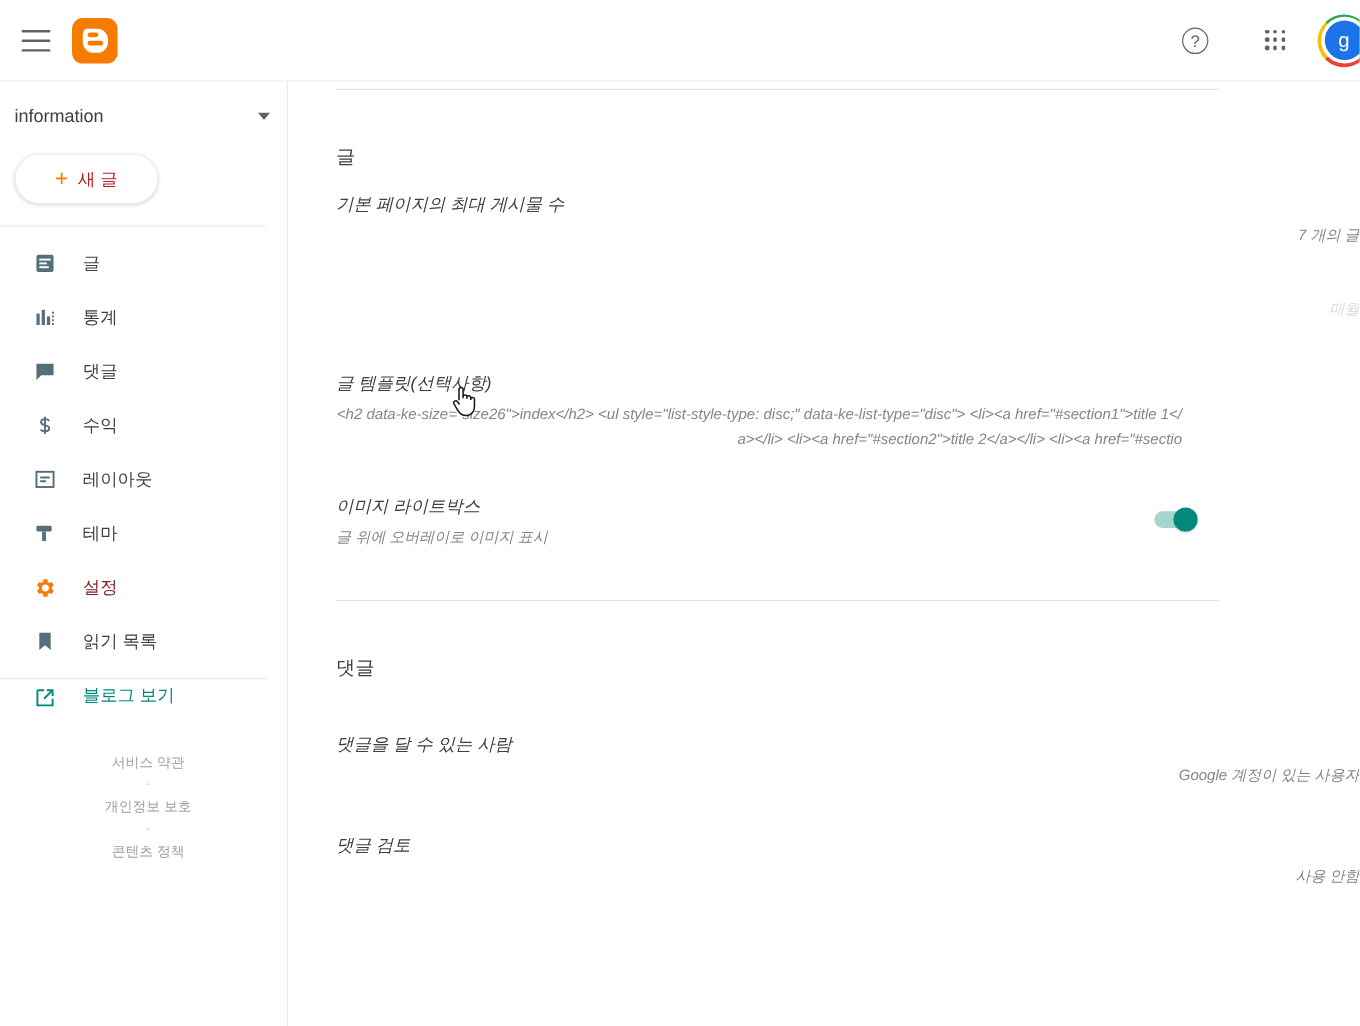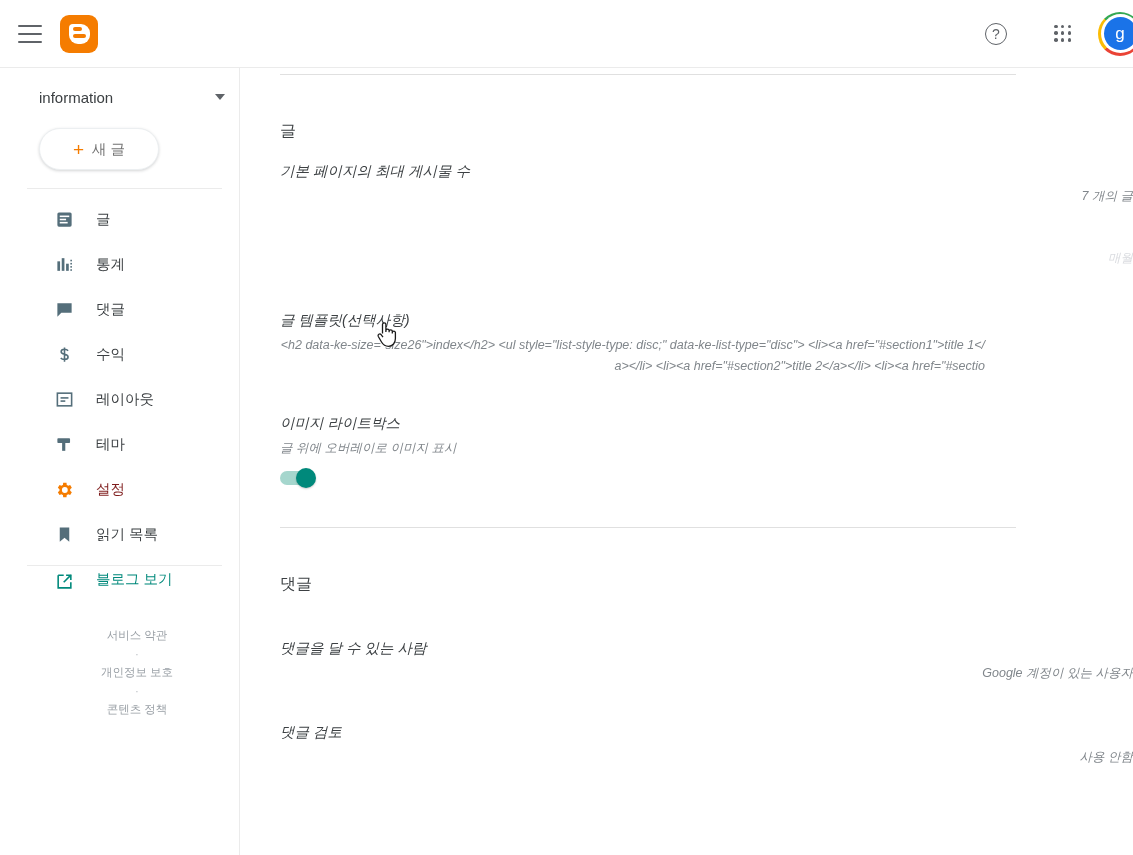--- a/index.html
+++ b/index.html
@@ -85,21 +85,20 @@
     display: flex; align-items: center; justify-content: center;
     font-size: 17px; font-weight: 400;
   }
 
   
   .sidebar {
     position: absolute; top: 68px; left: 0;
     width: 240px; height: 787px;
     background: #ffffff;
     border-right: 1px solid #ebebeb;
-    padding-left: 27px;
   }
   .blog-selector {
     display: flex; align-items: center; justify-content: space-between;
     padding: 0 14px 0 12px; height: 44px; margin-top: 7px;
     cursor: pointer;
   }
   .blog-selector .name { font-size: 15px; color: #3c4043; }
   .caret {
     width: 0; height: 0;
     border-left: 5.5px solid transparent;
@@ -108,21 +107,21 @@
   }
   .newpost-btn {
     margin: 9px 0 0 12px;
     width: 120px; height: 42px; border-radius: 24px;
     background: #ffffff; border: 1px solid #eceff1;
     box-shadow: 0 1px 3px rgba(60,64,67,.22);
     display: flex; align-items: center; justify-content: center;
     gap: 8px; cursor: pointer;
   }
   .plus-icon { font-size: 19px; color: #f57c00; line-height: 1; font-weight: 400; }
-  .newpost-btn .lbl { font-size: 14.5px; color: #737373; }
+  .newpost-btn .lbl { font-size: 14.5px; color: #b91c1c; }
   .side-sep { height: 1px; background: #ebebeb; margin: 18px 17px 0 0; }
 
   .nav { margin-top: 8px; }
   .nav-item {
     display: flex; align-items: center;
     height: 45px; padding-left: 26px; cursor: pointer;
     gap: 21px;
   }
   .nav-item .nav-label { font-size: 14.5px; color: #3c4043; }
   .nav-item.active .nav-label { color: #7f1d1d; }
@@ -165,21 +164,20 @@
   .row.disabled .row-label { color: #cbcdd0; }
   .row.disabled .row-value { color: #dadce0; }
 
   .row.code .row-value {
     width: 705px; word-break: break-all;
     font-size: 12.5px; color: #80868b; line-height: 1.62;
   }
   .row.toggle-row {
     display: flex; align-items: flex-start; justify-content: space-between;
     width: 736px;
-    flex-direction: column;
   }
   .toggle {
     position: relative; width: 34px; height: 14px;
     border-radius: 7px; background: #a5d6cd;
     margin-top: 13px; margin-right: 20px; cursor: pointer; flex: none;
   }
   .toggle .knob {
     position: absolute; right: -2px; top: -3px;
     width: 20px; height: 20px; border-radius: 50%;
     background: #00897b;

